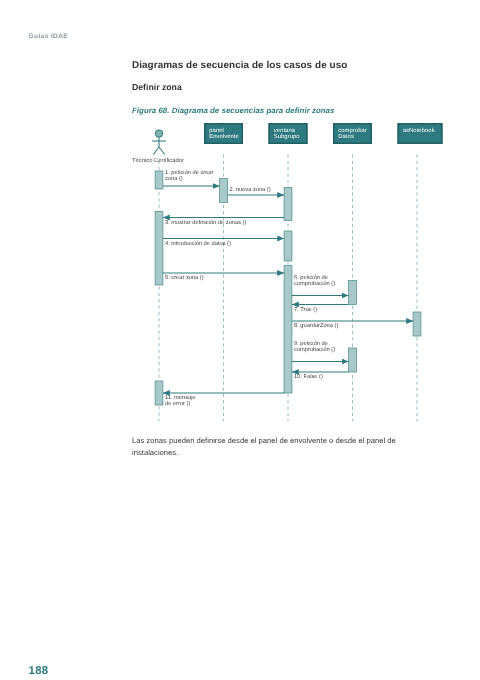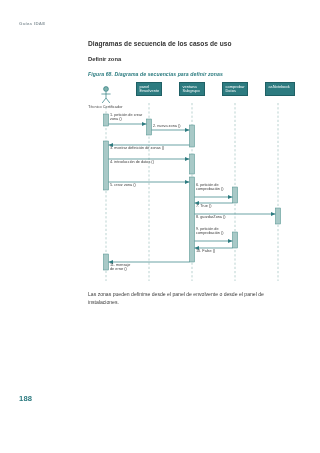--- a/index.html
+++ b/index.html
@@ -53,21 +53,21 @@
     position:absolute;font-size:3.8px;line-height:4.3px;
     color:#3d3d3d;white-space:pre-line;letter-spacing:0;
   }
 
   .body-text{
     position:absolute;left:88px;top:291px;width:206px;
     font-size:5.1px;line-height:7.6px;color:#3b3b3b;
   }
 
   .page-number{
-    position:absolute;left:19px;top:394px;
+    position:absolute;left:19px;top:442px;
     font-size:7.6px;font-weight:700;color:#2d7b80;
     letter-spacing:.2px;
   }
 </style>
 </head>
 <body>
 
 <div class="page">
 
   <div class="running-head">Guías IDAE</div>

